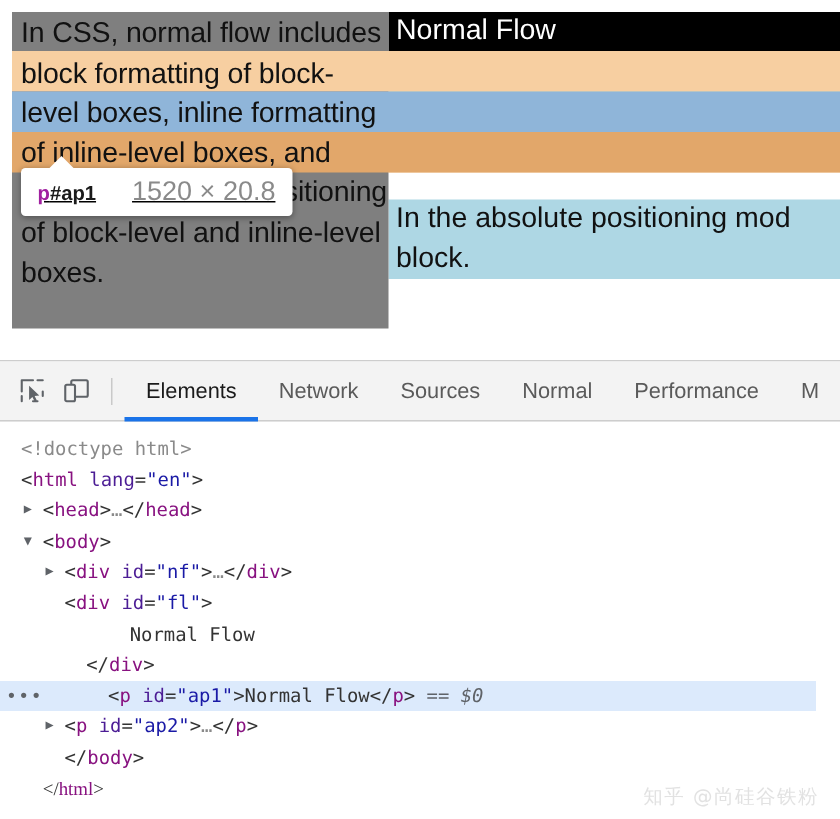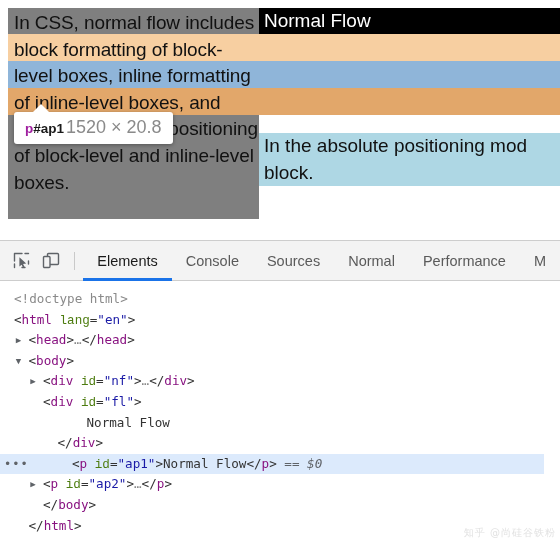--- a/index.html
+++ b/index.html
@@ -59,22 +59,22 @@
   .tooltip-wrap { position:absolute; left:14px; top:112px; z-index:30; }
   .tooltip-arrow {
     position:absolute; left:18px; top:-8px; width:0; height:0;
     border-left:9px solid transparent; border-right:9px solid transparent;
     border-bottom:9px solid #ffffff;
   }
   .tooltip-box {
     background:#ffffff; border-radius:3px;
     box-shadow:0 1px 4px rgba(0,0,0,.35);
     padding:5px 11px 6px 11px;
-    display:flex; align-items:baseline; gap:2px;
-    font-size:13px; white-space:nowrap;
+    display:flex; align-items:baseline; gap:24px;
+    font-size:13px; white-space:nowrap;text-decoration:underline;
   }
   .tt-tag  { color:#a020a0; font-weight:bold; font-size:13.5px; }
   .tt-id   { color:#1a1a1a; font-weight:bold; font-size:13.5px; }
   .tt-dims { color:#8a8a8a; font-size:18px; }
 
   
   #devtools {
     position:absolute; left:0; top:240px; width:560px; height:306px;
     background:#ffffff; border-top:1px solid #cdcdcd;
   }
@@ -121,31 +121,31 @@
     color:#5f6368; font-size:9px; cursor:pointer;
   }
   .tw.closed::before { content:"\25B6"; }
   .tw.open::before   { content:"\25BC"; }
   .dots {
     position:absolute; left:4px; top:0; height:20.6px;
     display:flex; align-items:center; color:#5f6368;
     font-size:12px; letter-spacing:1px;
   }
   .pk { color:#881280; }   
-  .at { color:#4d7c0f;font-family:Liberation Mono, monospace; }   
+  .at { color:#4c1d95; }   
   .av { color:#1a1aa6; }   
   .pn { color:#333333; }   
   .tx { color:#333333; }   
   .el { color:#8a8a8a; }   
   .ref{ color:#5f6368; font-style:italic; }
 
   
   .watermark {
-    position:absolute; right:4px; bottom:6px;
-    font-size:10px; color:#e2e2e2;
+    position:absolute; right:14px; bottom:6px;
+    font-size:13px; color:#e2e2e2;
     font-family:"DejaVu Sans", sans-serif;
     user-select:none; letter-spacing:1px;
   }
 </style>
 </head>
 <body>
 
 <div id="viewport">
 
   <div class="doc-col">
@@ -191,21 +191,21 @@
       </svg>
     </div>
 
     <div class="dt-sep"></div>
 
     <div class="dt-tabs">
       <div class="dt-tab active">
           <span>Elements</span>
         </div>
       <div class="dt-tab">
-          <span>Console</span>
+          <span>Network</span>
         </div>
       <div class="dt-tab">
           <span>Sources</span>
         </div>
       <div class="dt-tab">
           <span>Normal</span>
         </div>
       <div class="dt-tab">
           <span>Performance</span>
         </div>
@@ -220,17 +220,17 @@
       <div class="node"><span style="padding-left: 0px;"><span class="pn">&lt;</span><span class="pk">html</span><span class="pn"> </span><span class="at">lang</span><span class="pn">=</span><span class="av">"en"</span><span class="pn">&gt;</span></span></div>
       <div class="node"><span class="tw closed" style="left: 12.5px;"></span><span style="padding-left: 14.5px;"><span class="pn">&lt;</span><span class="pk">head</span><span class="pn">&gt;</span><span class="el">…</span><span class="pn">&lt;/</span><span class="pk">head</span><span class="pn">&gt;</span></span></div>
       <div class="node"><span class="tw open" style="left: 12.5px;"></span><span style="padding-left: 14.5px;"><span class="pn">&lt;</span><span class="pk">body</span><span class="pn">&gt;</span></span></div>
       <div class="node"><span class="tw closed" style="left: 27px;"></span><span style="padding-left: 29px;"><span class="pn">&lt;</span><span class="pk">div</span><span class="pn"> </span><span class="at">id</span><span class="pn">=</span><span class="av">"nf"</span><span class="pn">&gt;</span><span class="el">…</span><span class="pn">&lt;/</span><span class="pk">div</span><span class="pn">&gt;</span></span></div>
       <div class="node"><span style="padding-left: 29px;"><span class="pn">&lt;</span><span class="pk">div</span><span class="pn"> </span><span class="at">id</span><span class="pn">=</span><span class="av">"fl"</span><span class="pn">&gt;</span></span></div>
       <div class="node"><span style="padding-left: 72.5px;"><span class="tx">Normal Flow</span></span></div>
       <div class="node"><span style="padding-left: 43.5px;"><span class="pn">&lt;/</span><span class="pk">div</span><span class="pn">&gt;</span></span></div>
       <div class="node sel"><span class="dots">•••</span><span style="padding-left: 58px;"><span class="pn">&lt;</span><span class="pk">p</span><span class="pn"> </span><span class="at">id</span><span class="pn">=</span><span class="av">"ap1"</span><span class="pn">&gt;</span><span class="tx">Normal Flow</span><span class="pn">&lt;/</span><span class="pk">p</span><span class="pn">&gt;</span><span class="ref"> == $0</span></span></div>
       <div class="node"><span class="tw closed" style="left: 27px;"></span><span style="padding-left: 29px;"><span class="pn">&lt;</span><span class="pk">p</span><span class="pn"> </span><span class="at">id</span><span class="pn">=</span><span class="av">"ap2"</span><span class="pn">&gt;</span><span class="el">…</span><span class="pn">&lt;/</span><span class="pk">p</span><span class="pn">&gt;</span></span></div>
       <div class="node"><span style="padding-left: 29px;"><span class="pn">&lt;/</span><span class="pk">body</span><span class="pn">&gt;</span></span></div>
-      <div class="node"><span style="padding-left: 14.5px;"><span class="pn">&lt;/</span><span class="pk">html</span><span class="pn">&gt;</span></span></div>
+      <div class="node"><span style="padding-left: 14.5px; font-family: Liberation Serif, serif;"><span class="pn">&lt;/</span><span class="pk">html</span><span class="pn">&gt;</span></span></div>
     </div>
 
   <div class="watermark">知乎 @尚硅谷铁粉</div>
 </div>
 
 </body></html>

